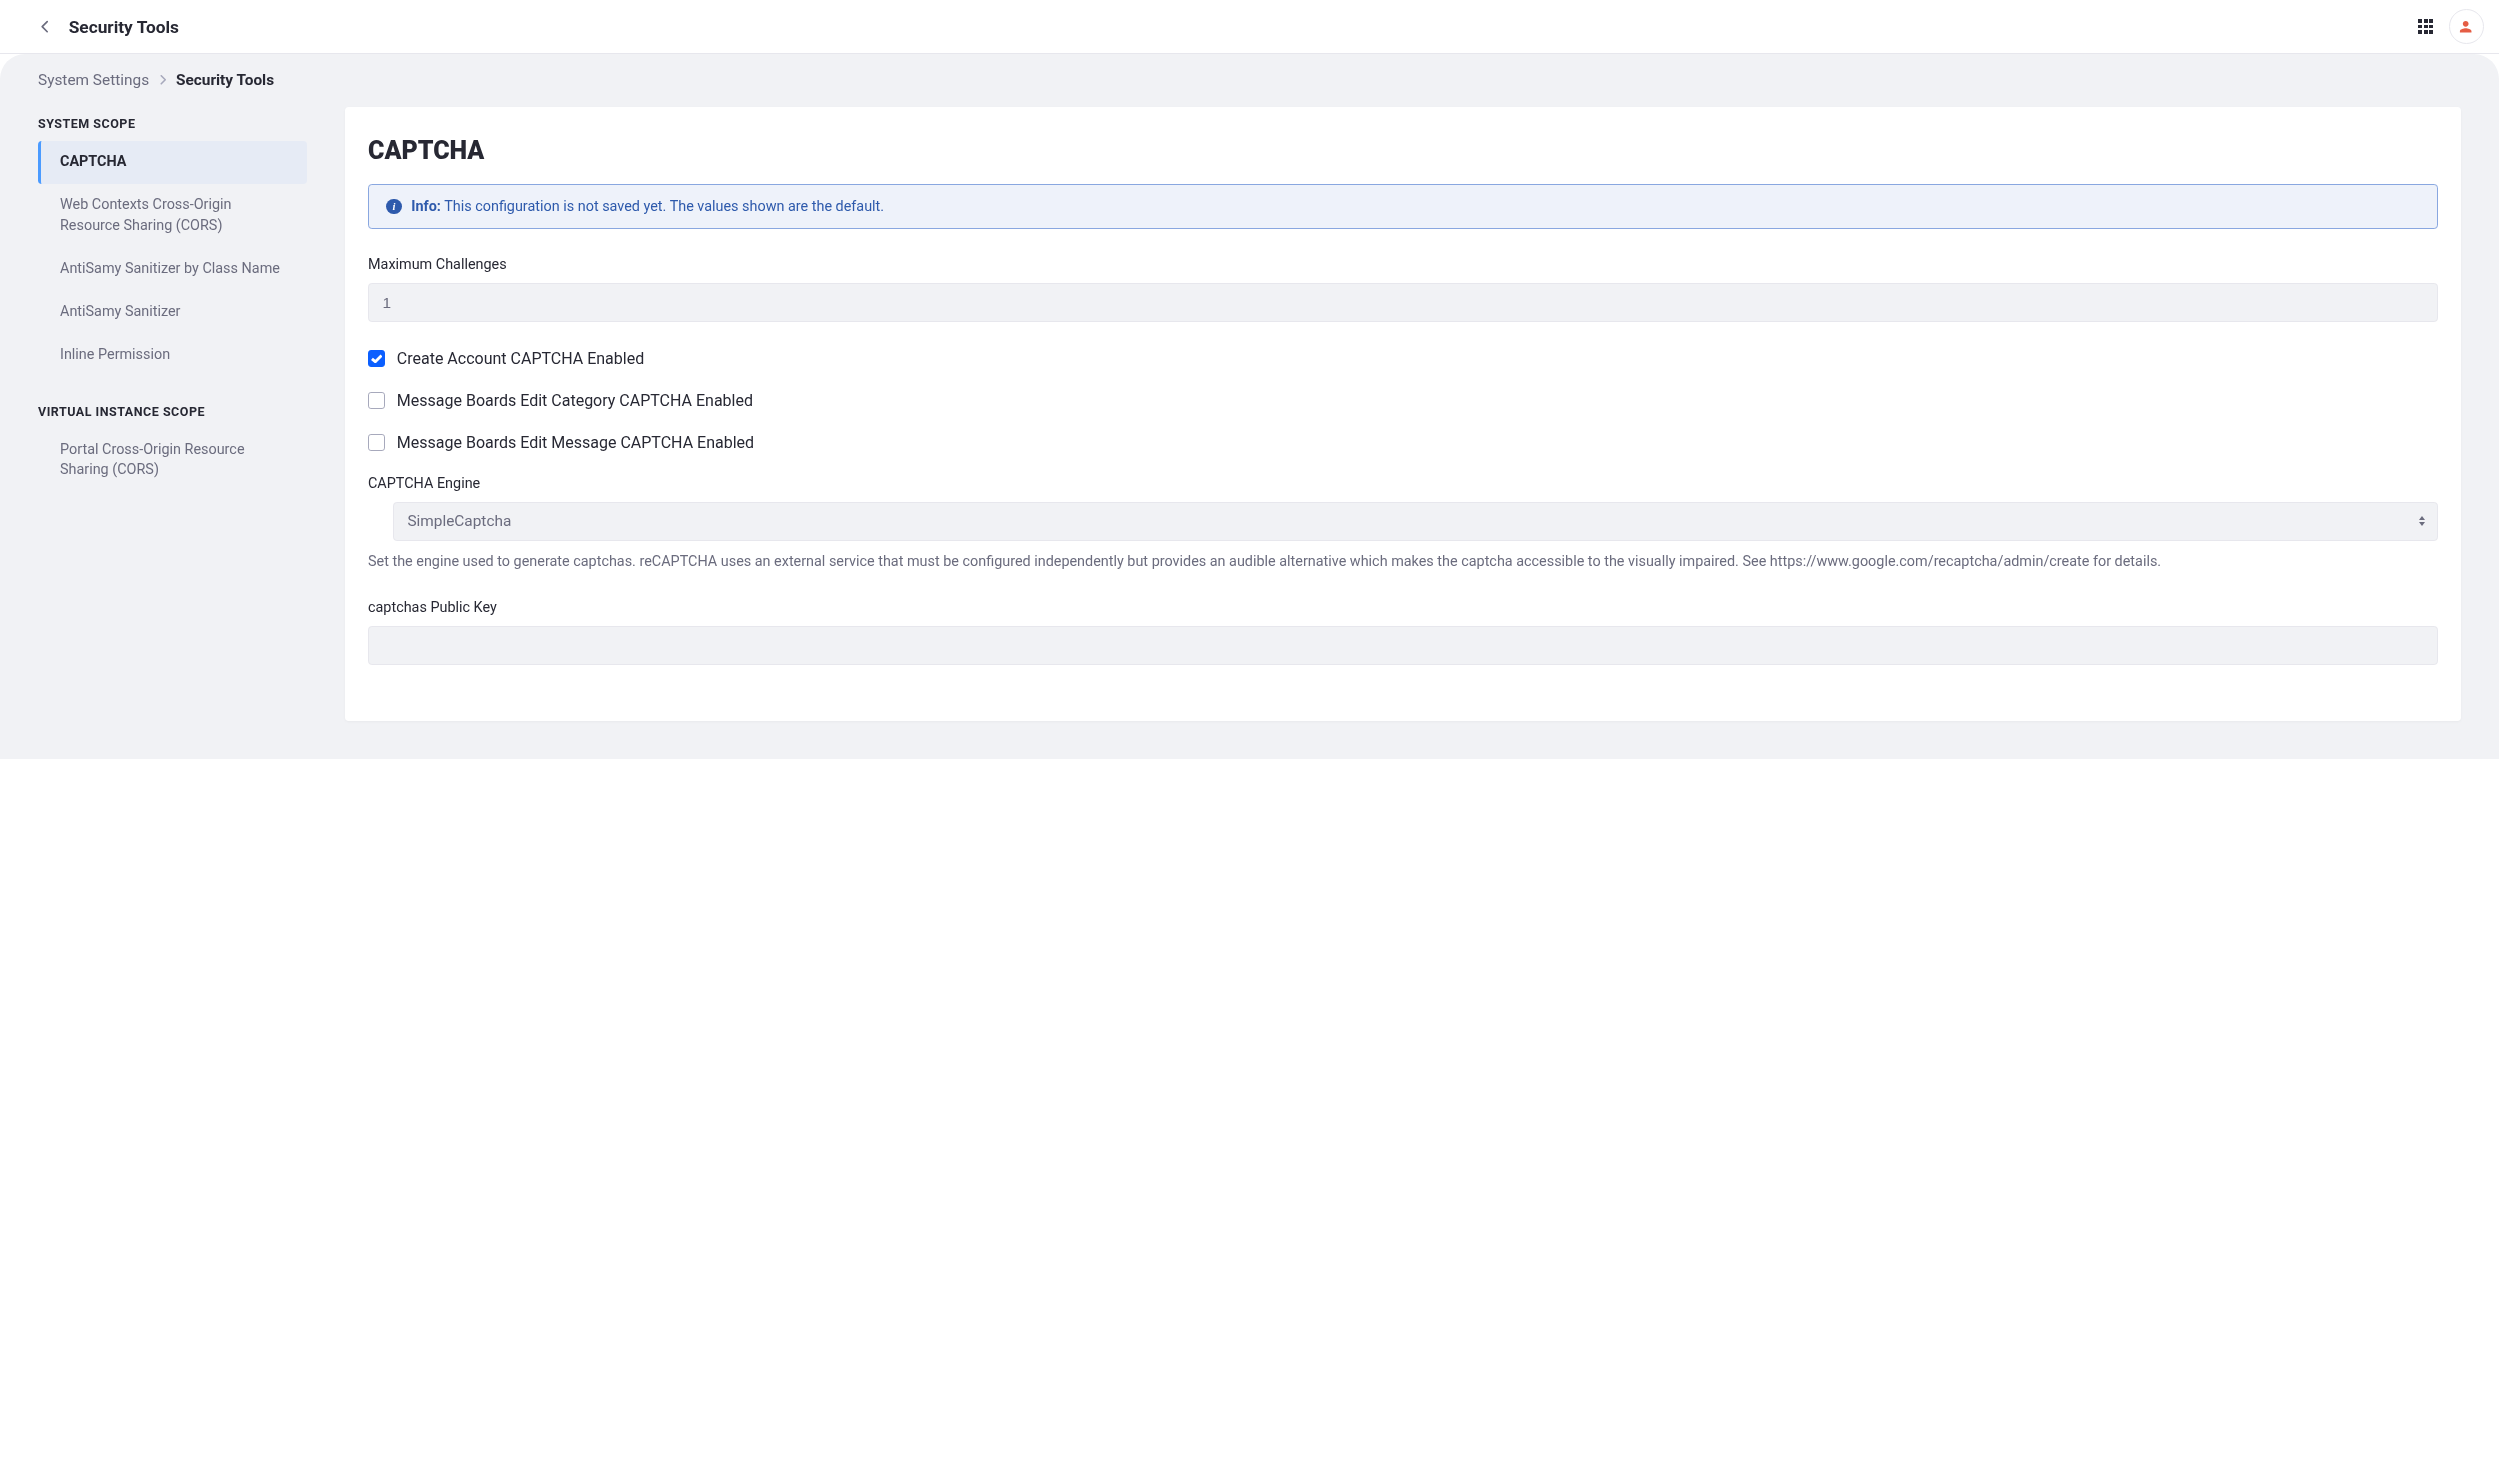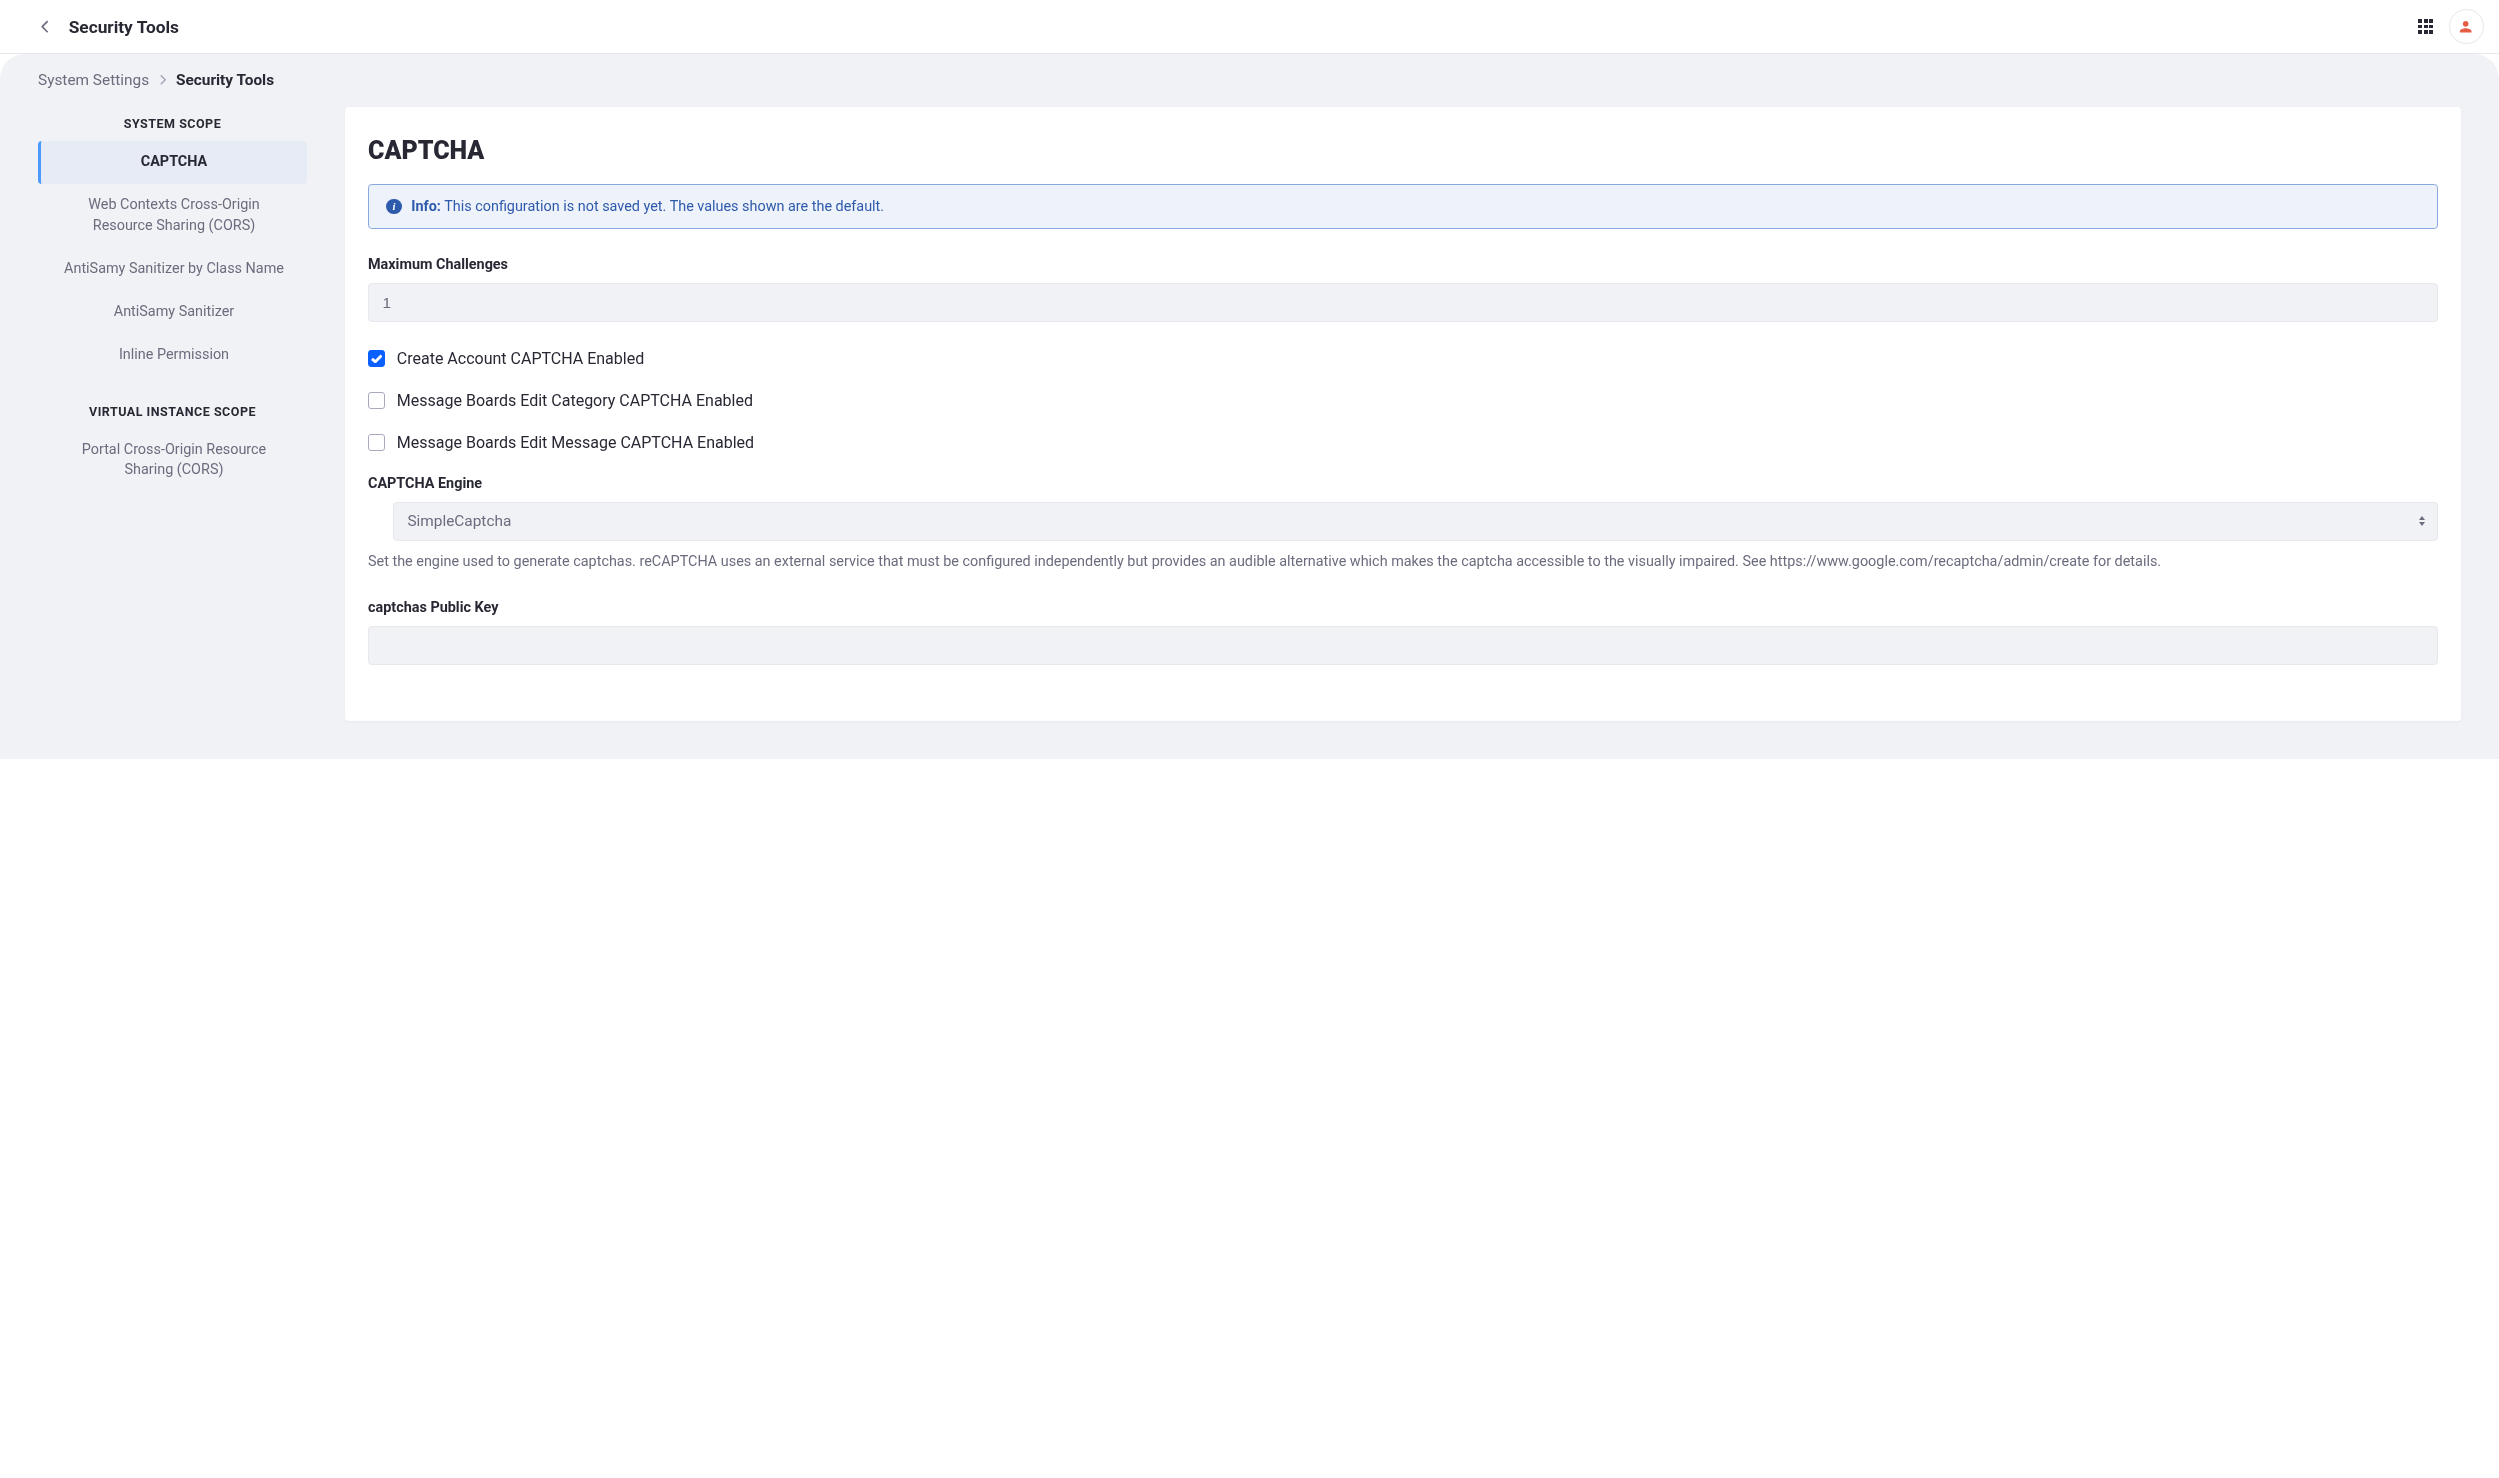--- a/index.html
+++ b/index.html
@@ -85,21 +85,20 @@
     }
     .content-wrap {
       display: flex;
       padding: 0 38px 38px;
       gap: 38px;
       background: #f1f2f5;
     }
     .sidebar {
       width: 269px;
       flex-shrink: 0;
-      text-align: center;
     }
     .sidebar-group-title {
       font-size: 12.5px;
       font-weight: 700;
       color: #272833;
       letter-spacing: 0.5px;
       padding: 9.6px 0;
     }
     .sidebar-item {
       padding: 11.5px 19px;
@@ -163,21 +162,21 @@
       font-weight: 700;
     }
     .alert-text {
       color: #2e5aac;
     }
     .form-group {
       margin-bottom: 27px;
     }
     .form-label {
       font-size: 14.4px;
-      font-weight: 700;
+      font-weight: 400;
       color: #272833;
       display: block;
       margin-bottom: 9.6px;
     }
     .form-input, .form-select {
       width: 100%;
       background: #f1f2f5;
       border: 1px solid #e7e7ed;
       border-radius: 3.8px;
       padding: 9.6px 13.4px;

